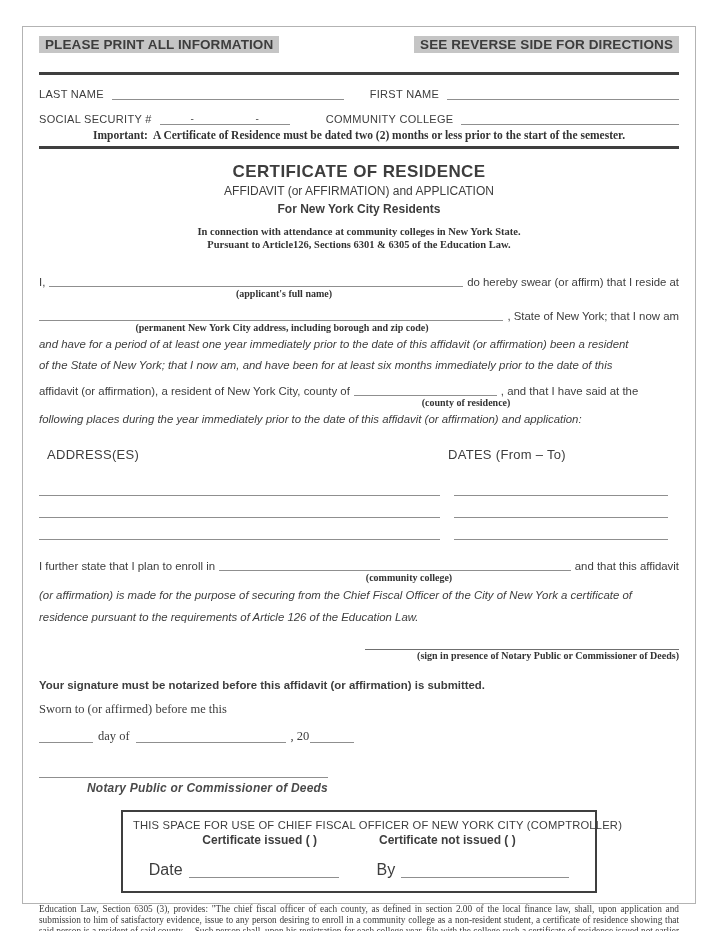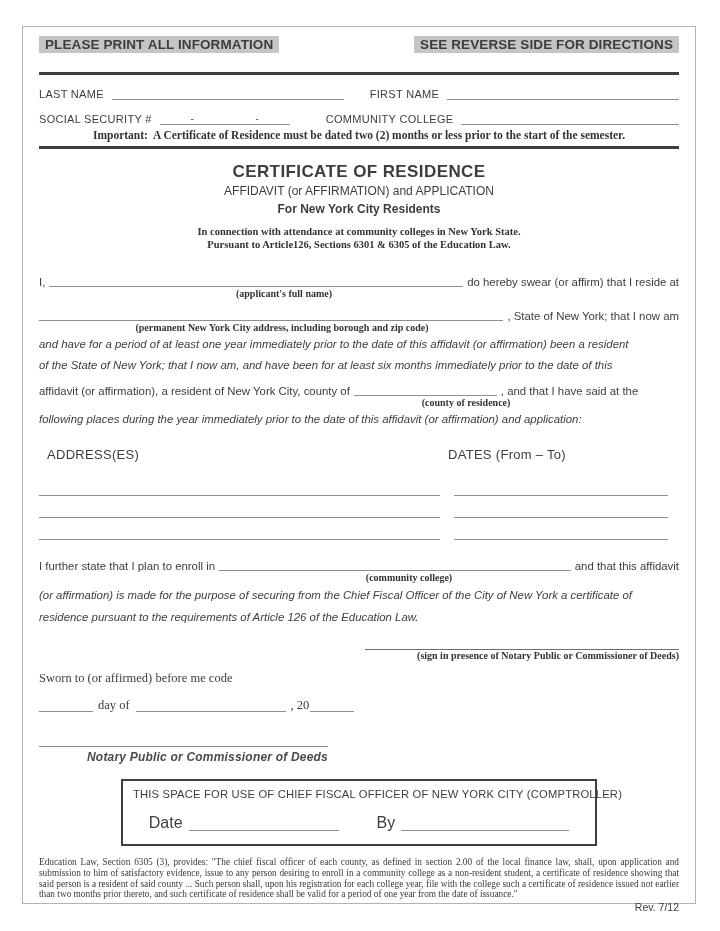--- a/index.html
+++ b/index.html
@@ -200,36 +200,41 @@
     <div class="plain" style="line-height:22px;">(or affirmation) is made for the purpose of securing from the Chief Fiscal Officer of the City of New York a certificate of</div>
     <div class="plain" style="line-height:22px;">residence pursuant to the requirements of Article 126 of the Education Law.</div>
   </div>
 
   <div class="sig-wrap">
     <span class="blank"></span>
     <div class="caption sig-caption">(sign in presence of Notary Public or Commissioner of Deeds)</div>
   </div>
 
   <div>
-    <div class="sworn">Sworn to (or affirmed) before me code</div>
+    <div class="bold-note">Your signature must be notarized before this affidavit (or affirmation) is submitted.</div>
+    <div class="sworn">Sworn to (or affirmed) before me this</div>
     <div class="dayrow">
       <span class="blank" style="width:54px;"></span>
       <span>day of</span>
       <span class="blank" style="width:150px;margin-left:6px;"></span>
       <span>, 20</span>
       <span class="blank" style="width:44px;margin-left:1px;"></span>
     </div>
     <div class="notary-line">
       <span class="blank"></span>
     </div>
     <div class="notary-caption">Notary Public or Commissioner of Deeds</div>
   </div>
 
   <div class="cbox">
     <div class="cbox-title">THIS SPACE FOR USE OF CHIEF FISCAL OFFICER OF NEW YORK CITY (COMPTROLLER)</div>
+    <div class="cbox-issued">
+      <span>Certificate issued (      )</span>
+      <span>Certificate not issued (      )</span>
+    </div>
     <div class="cbox-dates">
       <span>Date</span>
       <span class="blank date-b"></span>
       <span>By</span>
       <span class="blank by-b"></span>
     </div>
   </div>
 
   <div class="footer-law">Education Law, Section 6305 (3), provides: "The chief fiscal officer of each county, as defined in section 2.00 of the local finance law, shall, upon application and submission to him of satisfactory evidence, issue to any person desiring to enroll in a community college as a non-resident student, a certificate of residence showing that said person is a resident of said county ... Such person shall, upon his registration for each college year, file with the college such a certificate of residence issued not earlier than two months prior thereto, and such certificate of residence shall be valid for a period of one year from the date of issuance."</div>
   <div class="rev">Rev. 7/12</div>

